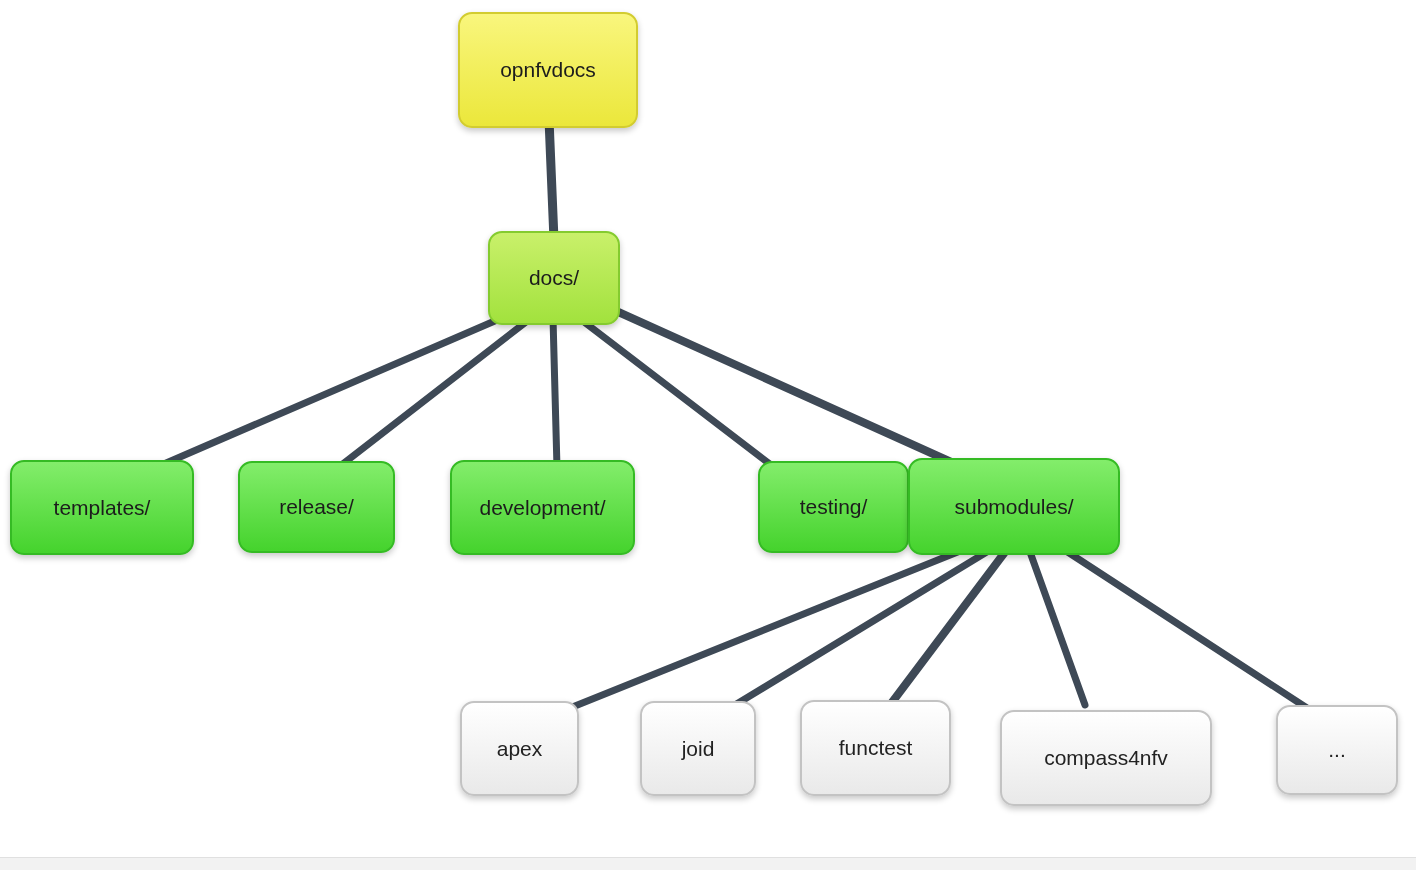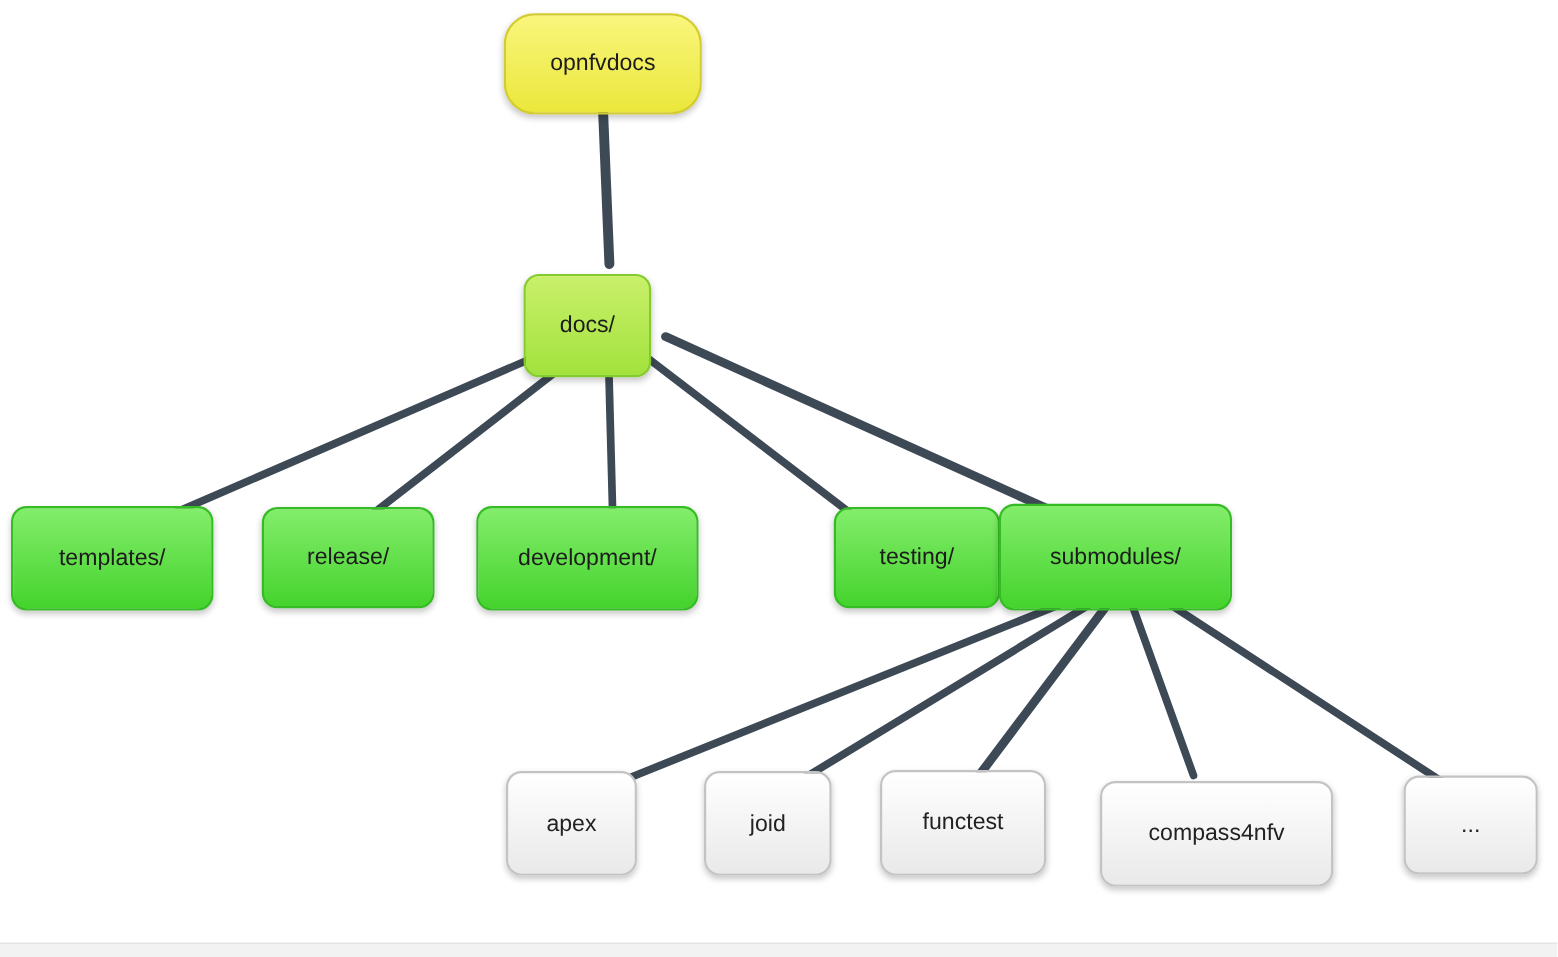--- a/index.html
+++ b/index.html
@@ -50,25 +50,25 @@
   .lvl-green {
     background: linear-gradient(#83ed6b, #45d32d);
     border: 2px solid #35bb24;
   }
   .lvl-leaf {
     background: linear-gradient(#ffffff, #e9e9e9);
     border: 2px solid #c3c3c3;
     color: #222222;
   }
   
-  .n-opnfvdocs   { left: 458px;  top: 12px;  width: 180px; height: 92px; border-radius: 28px; }
-  .n-docs        { left: 476px;  top: 231px; width: 116px; height: 94px; margin-top: 18px; }
+  .n-opnfvdocs   { left: 458px;  top: 12px;  width: 180px; height: 116px; }
+  .n-docs        { left: 488px;  top: 231px; width: 132px; height: 94px; }
   .n-templates   { left: 10px;   top: 460px; width: 184px; height: 95px; }
   .n-release     { left: 238px;  top: 461px; width: 157px; height: 92px; align-items: center; }
-  .n-development { left: 433px;  top: 460px; width: 202px; height: 95px; }
+  .n-development { left: 450px;  top: 460px; width: 185px; height: 95px; }
   .n-testing     { left: 718px;  top: 461px; width: 151px; height: 92px; margin-left: 40px; }
   .n-submodules  { left: 908px;  top: 458px; width: 212px; height: 97px; }
   .n-apex        { left: 460px;  top: 701px; width: 119px; height: 95px; }
   .n-joid        { left: 640px;  top: 701px; width: 116px; height: 95px; }
   .n-functest    { left: 800px;  top: 700px; width: 151px; height: 96px; }
   .n-compass4nfv { left: 1000px; top: 700px; width: 212px; height: 96px; margin-top: 10px; }
   .n-more        { left: 1276px; top: 705px; width: 122px; height: 90px; }
 
   .bottom-bar {
     position: absolute;

